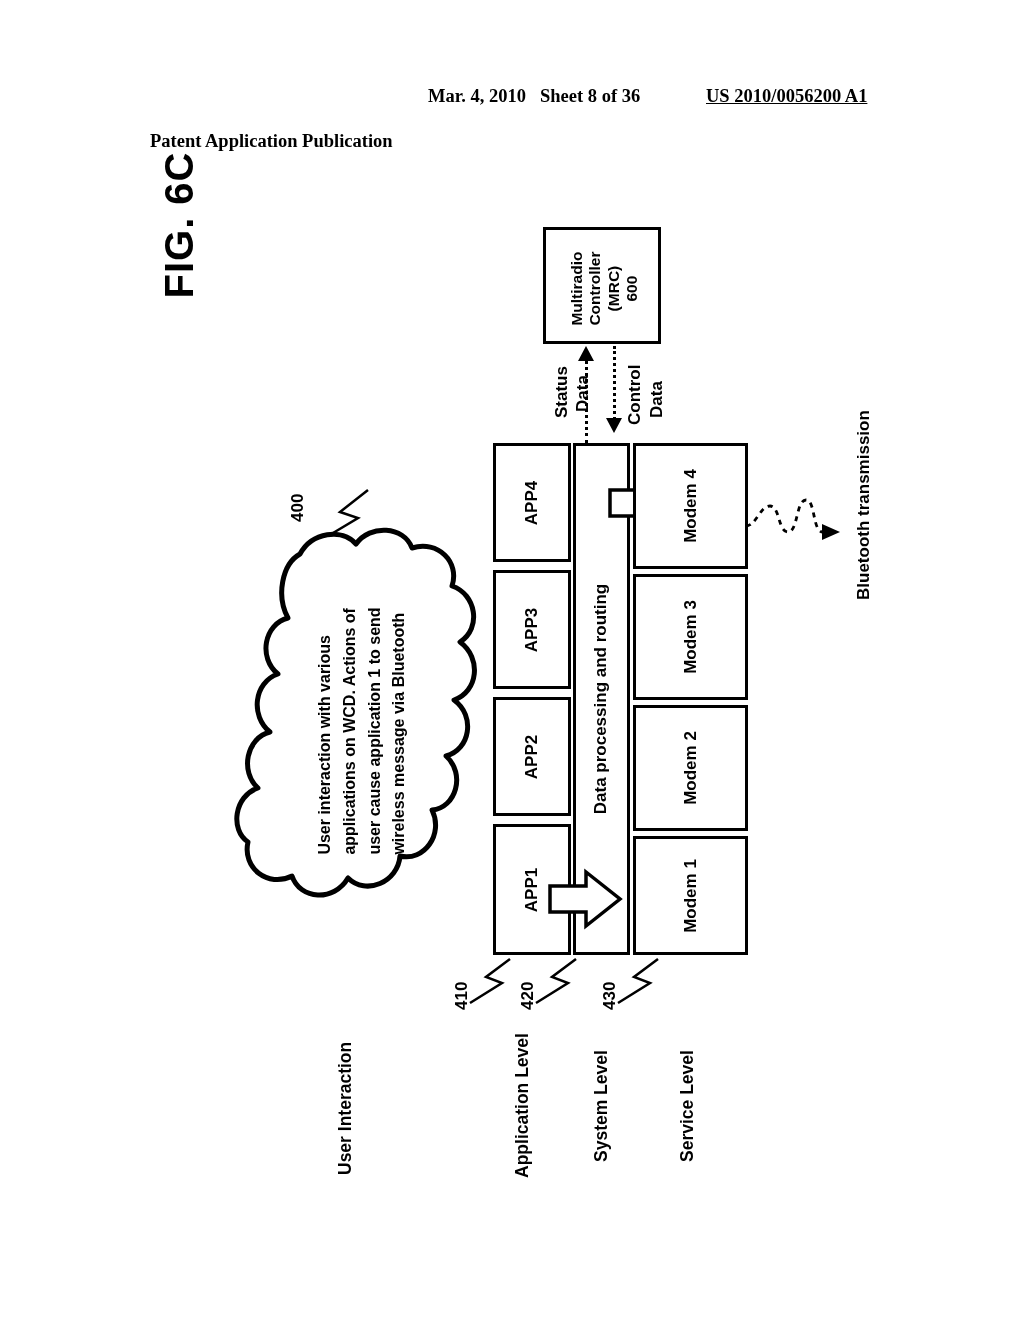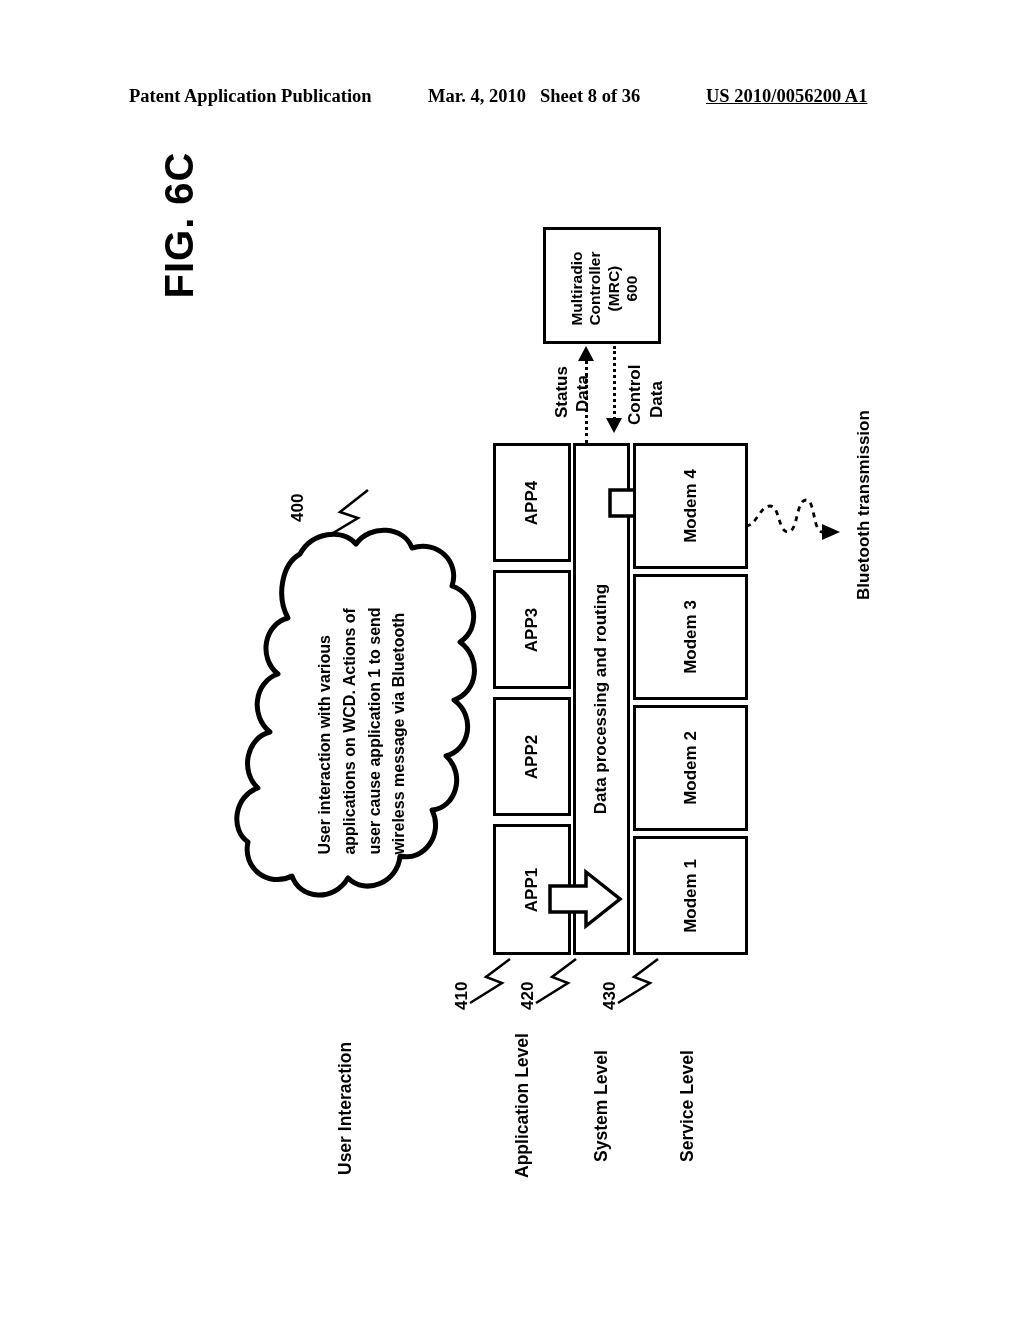--- a/index.html
+++ b/index.html
@@ -22,21 +22,21 @@
     left: 0; top: 86px;
     width: 1024px;
     display: flex;
     align-items: baseline;
     font-family: "Liberation Serif", serif;
     font-weight: bold;
     font-size: 18.5px;
     letter-spacing: 0px;
     white-space: nowrap;
   }
-  #pub-header .h-pub   { position: absolute; left: 129px; }
+  #pub-header .h-pub   { position: absolute; left: 150px; margin-top: 45px; }
   #pub-header .h-date  { position: absolute; left: 428px; text-align: center; }
   #pub-header .h-sheet { position: absolute; left: 540px; }
   #pub-header .h-num   { position: absolute; left: 706px; text-decoration: underline; }
 
   
   #fig-label {
     position: absolute;
     left: 104px;
     top: 150px;
     width: 150px;

